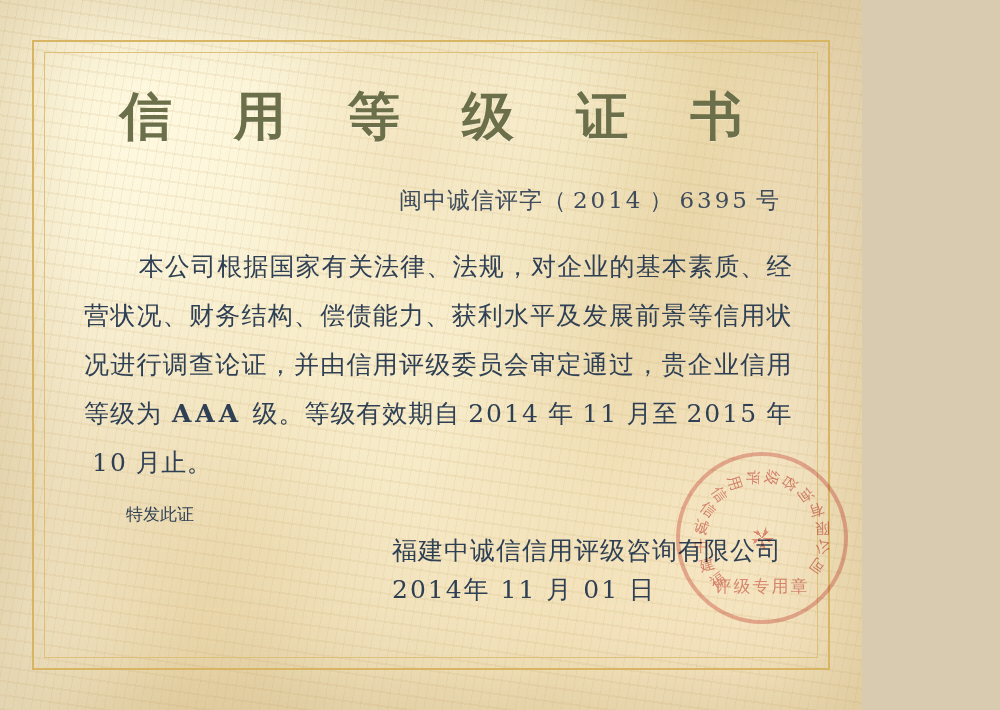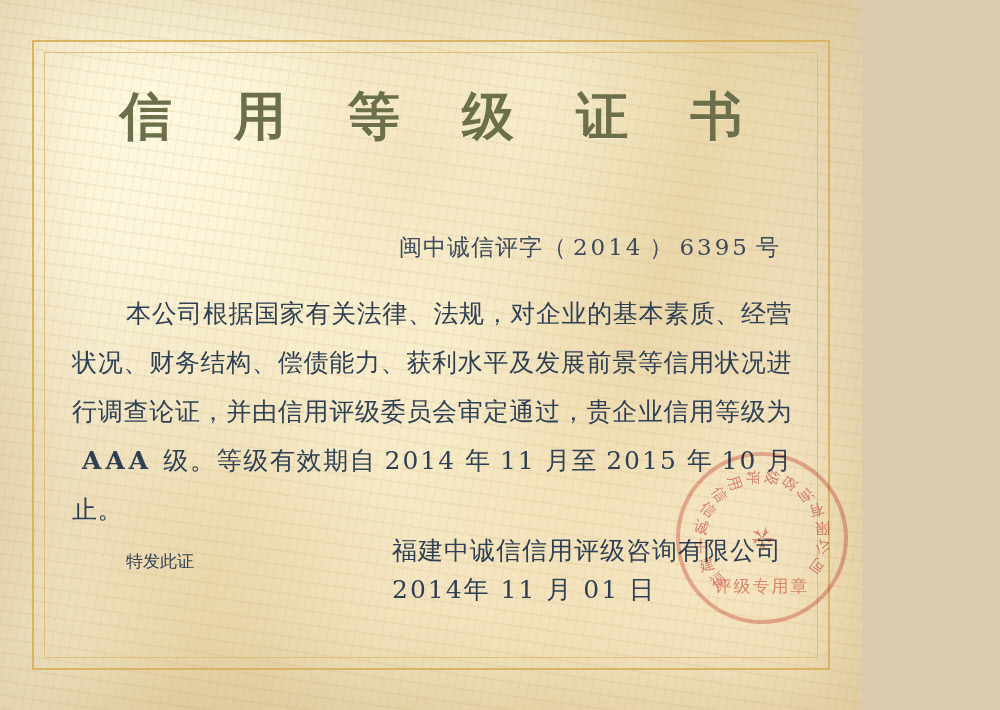--- a/index.html
+++ b/index.html
@@ -76,34 +76,34 @@
     margin-top: 30px;
     font-size: 52px;
     letter-spacing: 22px;
     text-indent: 22px;
     font-weight: bold;
     color: #6b6f4a;
     font-family: "DejaVu Serif", "Liberation Serif", serif;
     text-shadow: 0 1px 0 rgba(255,255,255,0.35);
   }
   .doc-number {
-    margin-top: 80px;
+    margin-top: 33px;
     text-align: right;
     padding-right: 38px;
     font-size: 23px;
     color: #3d4b5c;
     letter-spacing: 1px;
   }
   .doc-number .num {
     letter-spacing: 3px;
     padding: 0 6px;
   }
   .body-text {
     margin-top: 26px;
-    padding: 0 26px 0 28px;
+    padding: 0 26px 0 40px;
     font-size: 25px;
     line-height: 49px;
     color: #2f4054;
     letter-spacing: 0.5px;
     text-align: justify;
   }
   .body-text .indent { display: inline-block; width: 54px; }
   .body-text .grade {
     letter-spacing: 4px;
     padding: 0 10px;

